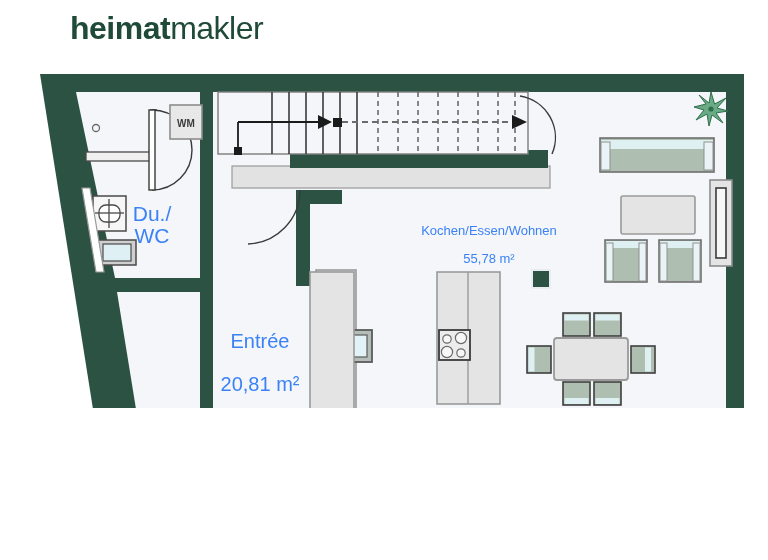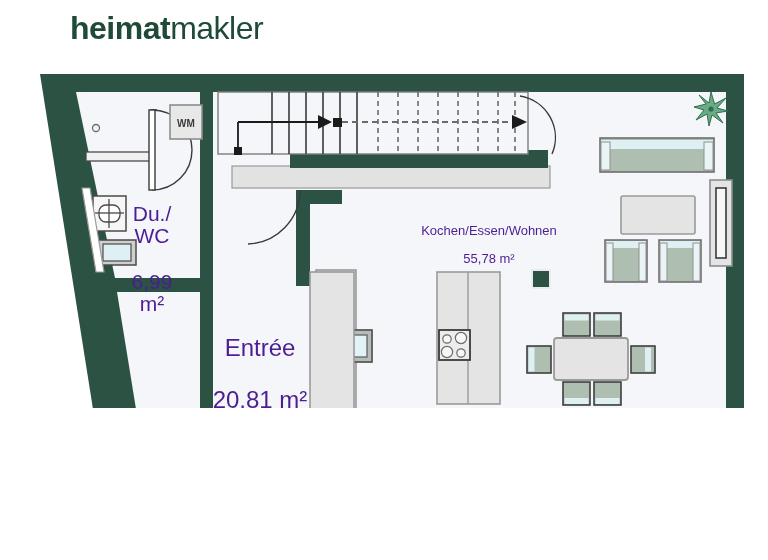--- a/index.html
+++ b/index.html
@@ -38,21 +38,21 @@
   
   #plan {
     position: absolute;
     left: 0;
     top: 0;
     width: 768px;
     height: 560px;
   }
   .roomlabel {
     position: absolute;
-    color: #4c1d95;
+    color: #3b82f6;
     text-align: center;
     line-height: 1.08;
     white-space: pre-line;
     font-family: "Liberation Sans", sans-serif;
   }
 </style>
 </head>
 <body>
 
 <div id="page">
@@ -333,26 +333,24 @@
           <polygon points="248,482 262,497 234,497" fill="#4a4a4a"></polygon>
         </g>
       </g>
 
     </g>
   </svg>
 
   <div class="roomlabel" style="left:152px; top:180px; transform:translate(-50%,0); font-size:21px;">
     <div>Du./
 WC</div>
-    <div>6,99
-m²</div>
-  </div>
-
-
-  <div class="roomlabel" style="left:260px; top:309px; transform:translate(-50%,0); font-size:24px;">
+  </div>
+
+
+  <div class="roomlabel" style="left:260px; top:309px; transform:translate(-50%,0); font-size:20px;">
     <div>Entrée</div>
     <div>20,81 m²</div>
   </div>
 
   <div class="roomlabel" style="left:489px; top:210px; transform:translate(-50%,0); font-size:13px;">
     <div>Kochen/Essen/Wohnen</div>
     <div>55,78 m²</div>
   </div>
 
   <div class="roomlabel" style="left:561px; top:531px; transform:translate(-50%,0); font-size:19px;">

